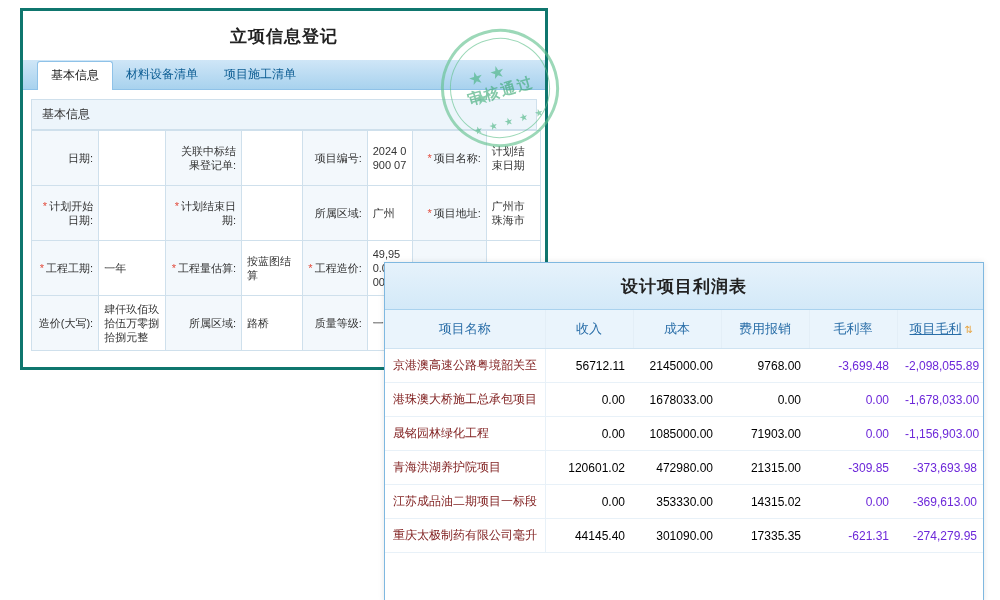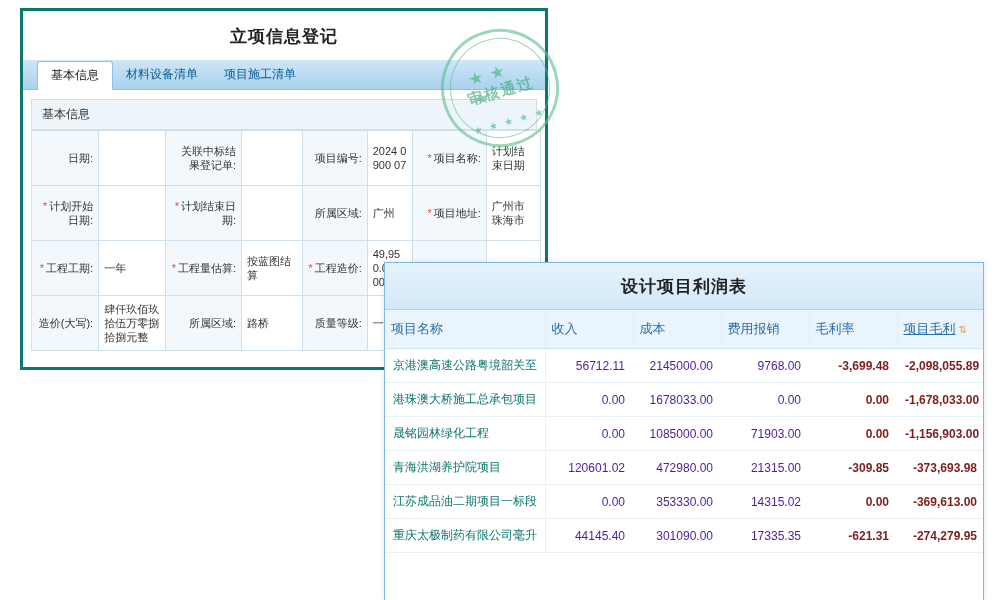--- a/index.html
+++ b/index.html
@@ -168,39 +168,39 @@
     table-layout: fixed;
   }
   .profit-table th {
     background: #eaf4fc;
     color: #2a6ea8;
     font-weight: normal;
     font-size: 13px;
     padding: 10px 6px;
     border-bottom: 1px solid #cfe3f2;
     border-right: 1px solid #e3eef7;
-    text-align: left;
+    text-align: center;
   }
   .profit-table th:last-child { border-right: none; text-decoration: underline; }
   .profit-table td {
     padding: 8px 8px;
     border-bottom: 1px solid #e8f1f8;
     font-size: 12px;
-    color: #4c1d95;
+    color: #000000;
     text-align: right;
     white-space: nowrap;
     overflow: hidden;
     text-overflow: clip;
   }
   .profit-table td.name {
     text-align: left;
-    color: #0f766e;
+    color: #7f1d1d;
     border-right: 1px solid #e8f1f8;
   }
-  .profit-table td.num-dark { color: #7f1d1d; font-weight: bold; }
+  .profit-table td.num-dark { color: #6d28d9; }
   .col-name { width: 160px; }
   .col-num { width: 88px; }
   .sort-icon {
     display: inline-block;
     font-size: 10px;
     color: #e8a33d;
     margin-left: 3px;
     line-height: 10px;
     vertical-align: middle;
   }

